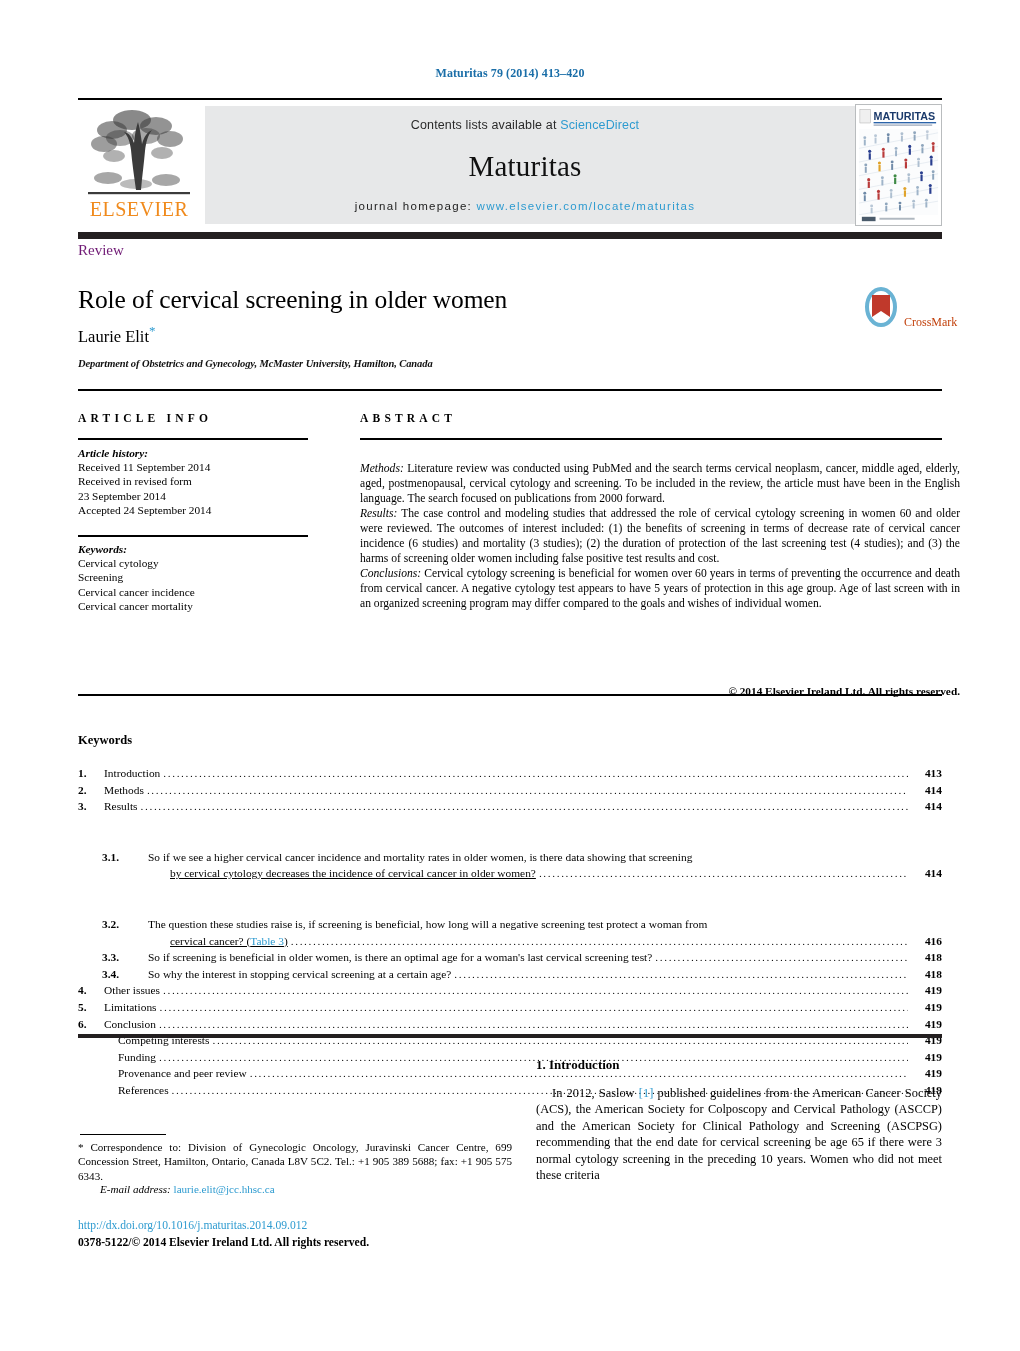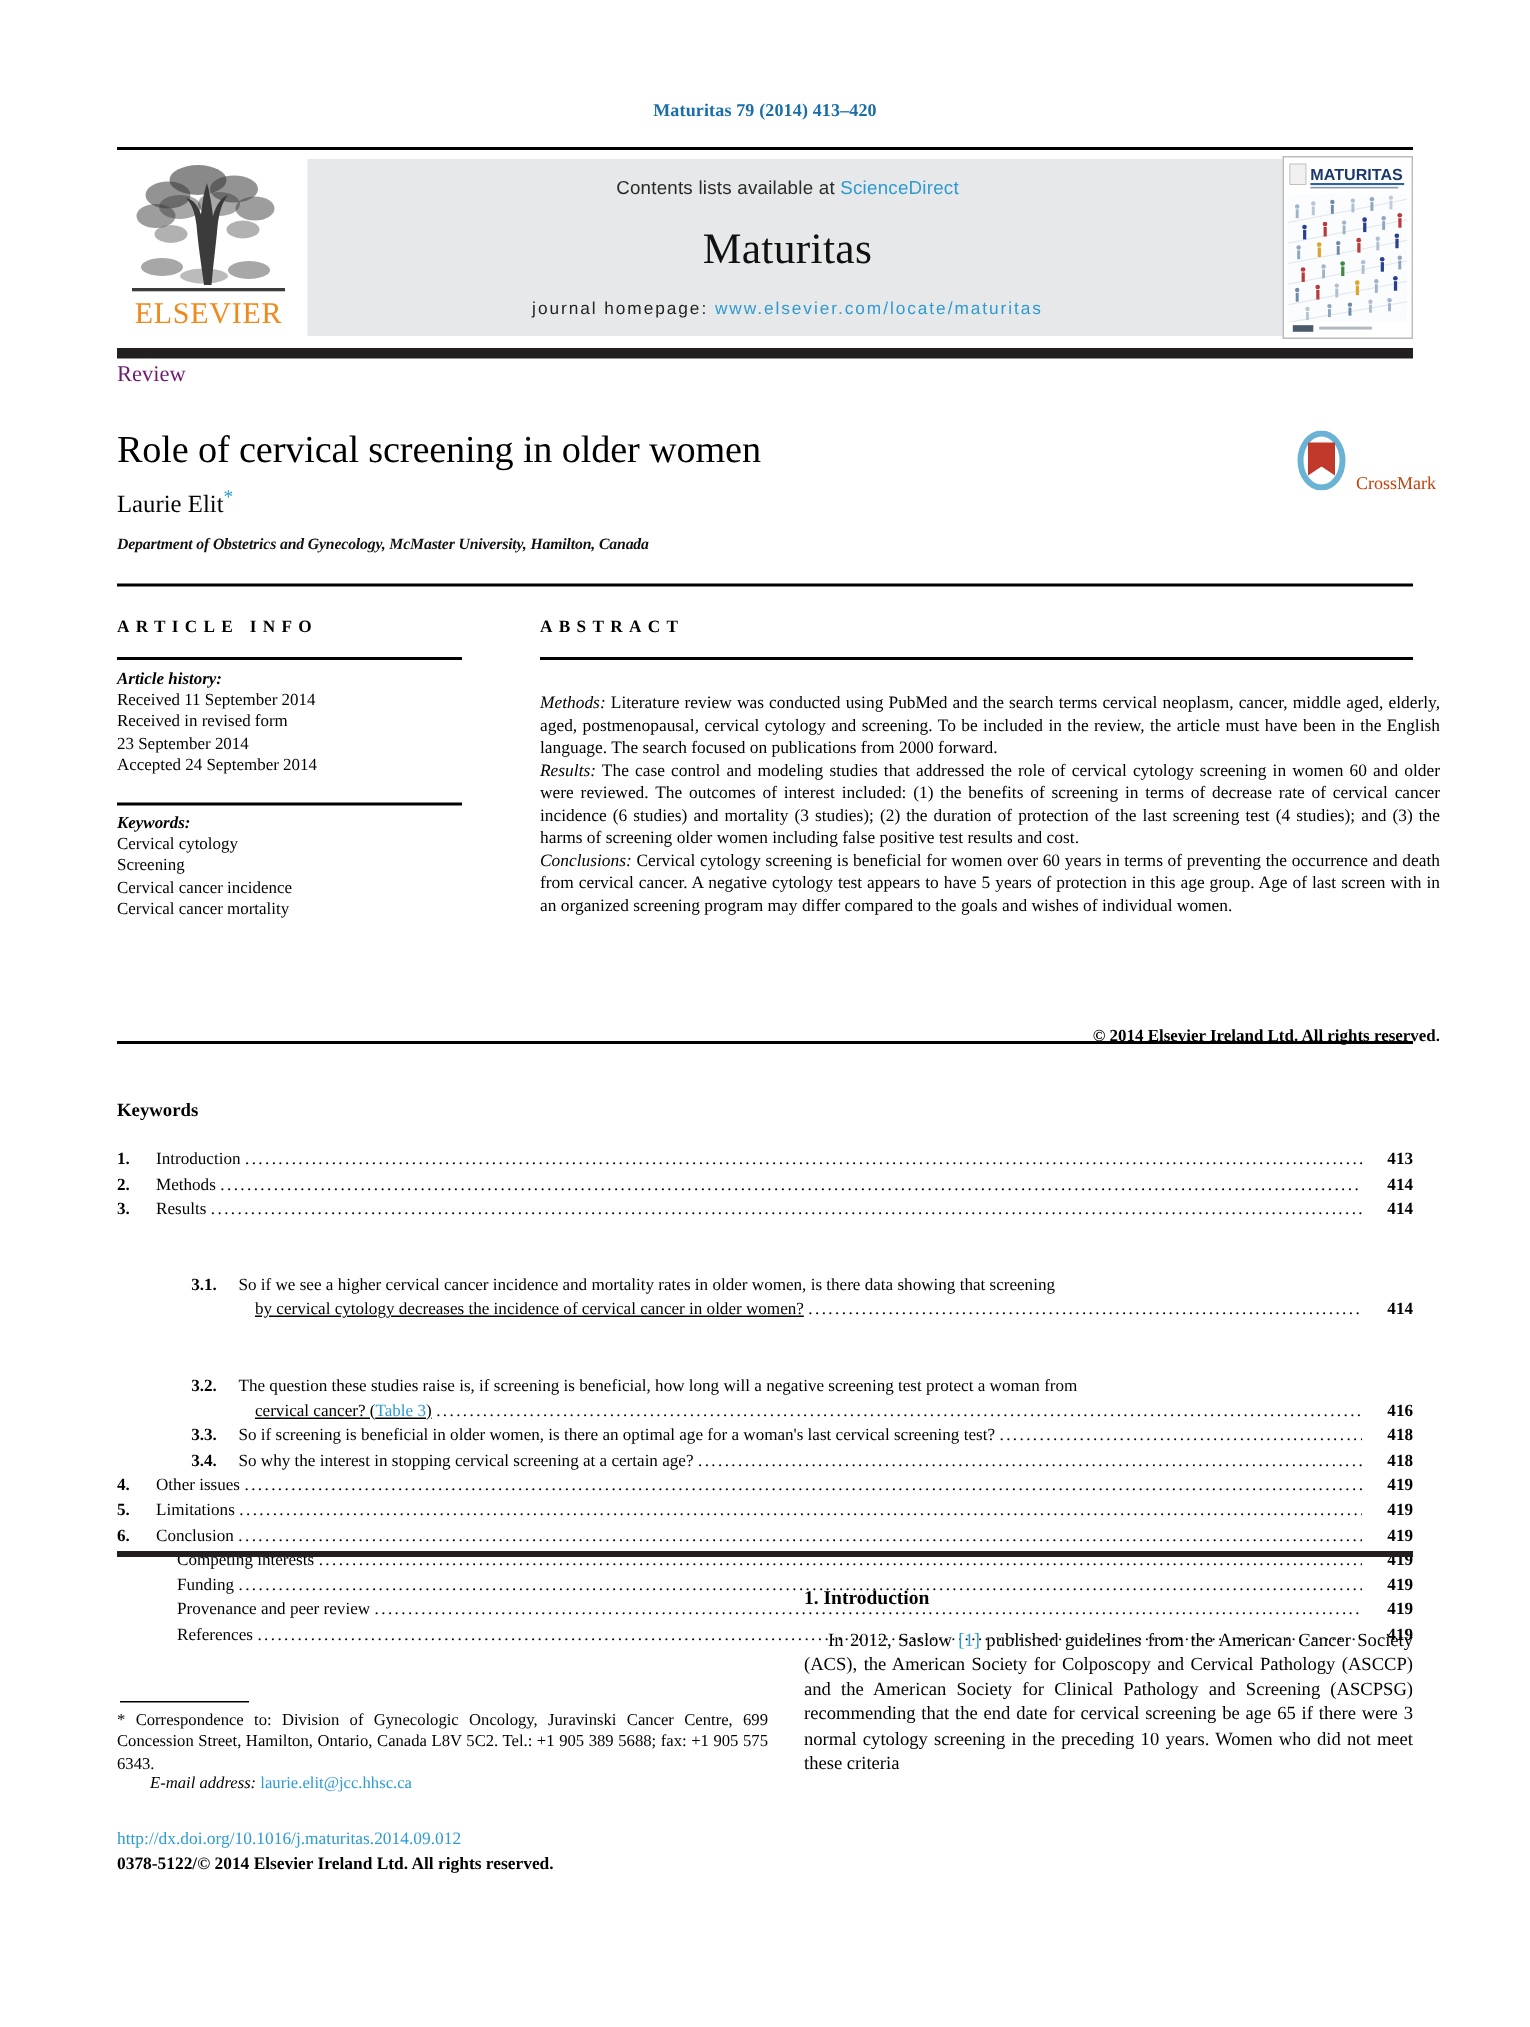--- a/index.html
+++ b/index.html
@@ -293,21 +293,21 @@
     display: flex;
     align-items: flex-end;
     line-height: 16.6px;
     width: 864px;
   }
   .toc-num {
     width: 26px;
     flex: none;
     font-weight: bold;
   }
-  .toc-num.sub { width: 46px; margin-left: 35px; text-align: center; }
+  .toc-num.sub { width: 46px; margin-left: 24px; }
   .toc-label {
     flex: none;
     white-space: nowrap;
   }
   .toc-label.wrap {
     white-space: normal;
     flex: 1 1 auto;
     margin-top: 34px;
   }
   .toc-dots {

